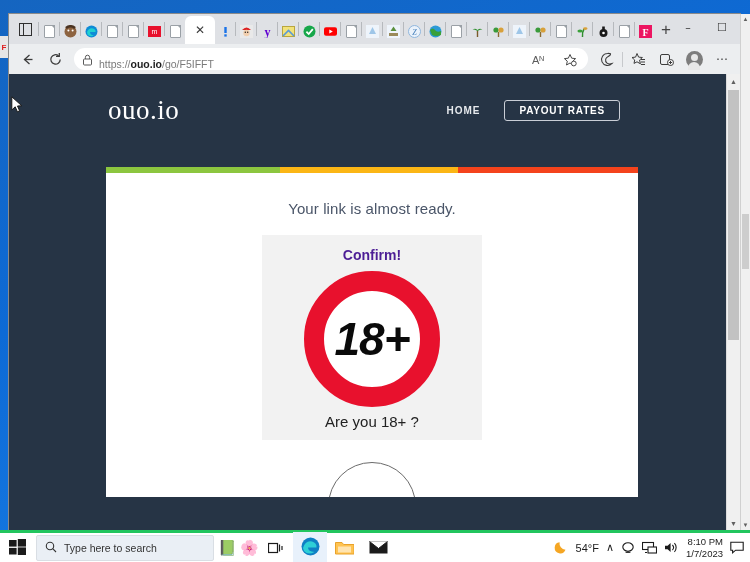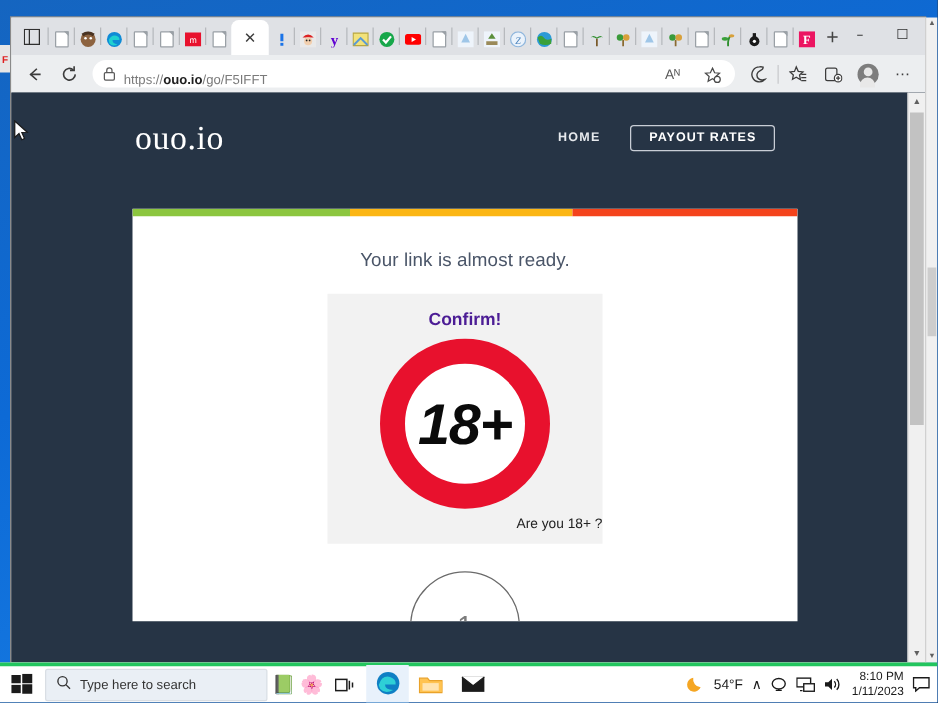--- a/index.html
+++ b/index.html
@@ -137,21 +137,21 @@
     width: 220px; background: #f2f2f2; margin: 18px auto 0;
     padding: 12px 0 10px; text-align: center;
   }
   #confirmtitle { font-size: 14px; font-weight: bold; color: #4c1d95; }
   #sign {
     width: 136px; height: 136px; border-radius: 50%;
     background: #ffffff; border: 20px solid #e8112d;
     margin: 8px auto 6px; display: flex; align-items: center; justify-content: center;
   }
   #signtext { font-size: 46px; font-weight: bold; color: #0a0a0a; letter-spacing: -1px; line-height: 1; font-style: italic; }
-  #confirmsub { font-size: 11px; color: #222; text-align: right; }
+  #confirmsub { font-size: 15px; color: #222; }
 
   #timer {
     width: 88px; height: 88px; border-radius: 50%;
     border: 1px solid #6b6b6b; margin: 22px auto 0;
     display: flex; align-items: center; justify-content: center;
     color: #7b7b7b; font-size: 22px;
   }
 
   
   #pagescroll {
@@ -646,21 +646,21 @@
     </span>
     <span class="ti">
       <svg width="15" height="13" viewBox="0 0 15 13">
           <path d="M1 4.8 h2.6 L6.6 2 v9 L3.6 8.2 H1 Z" fill="#1b1b1b"></path>
           <path d="M8.4 4 a3.6 3.6 0 0 1 0 5" fill="none" stroke="#1b1b1b" stroke-width="1.1"></path>
           <path d="M10.4 2.2 a6.2 6.2 0 0 1 0 8.6" fill="none" stroke="#1b1b1b" stroke-width="1.1"></path>
         </svg>
     </span>
     <span id="clock">
       <span>8:10 PM</span><br>
-      <span>1/11/2023</span>
+      <span>1/7/2023</span>
     </span>
     <span class="ti">
       <svg width="14" height="13" viewBox="0 0 14 13">
           <path d="M0.8 1.2 h12.4 v8 h-7.6 l-3 2.6 v-2.6 h-1.8 z" fill="none" stroke="#1b1b1b" stroke-width="1.1"></path>
         </svg>
     </span>
   </div>
 </div>
 
 <svg id="cursor" viewBox="0 0 12 18">

